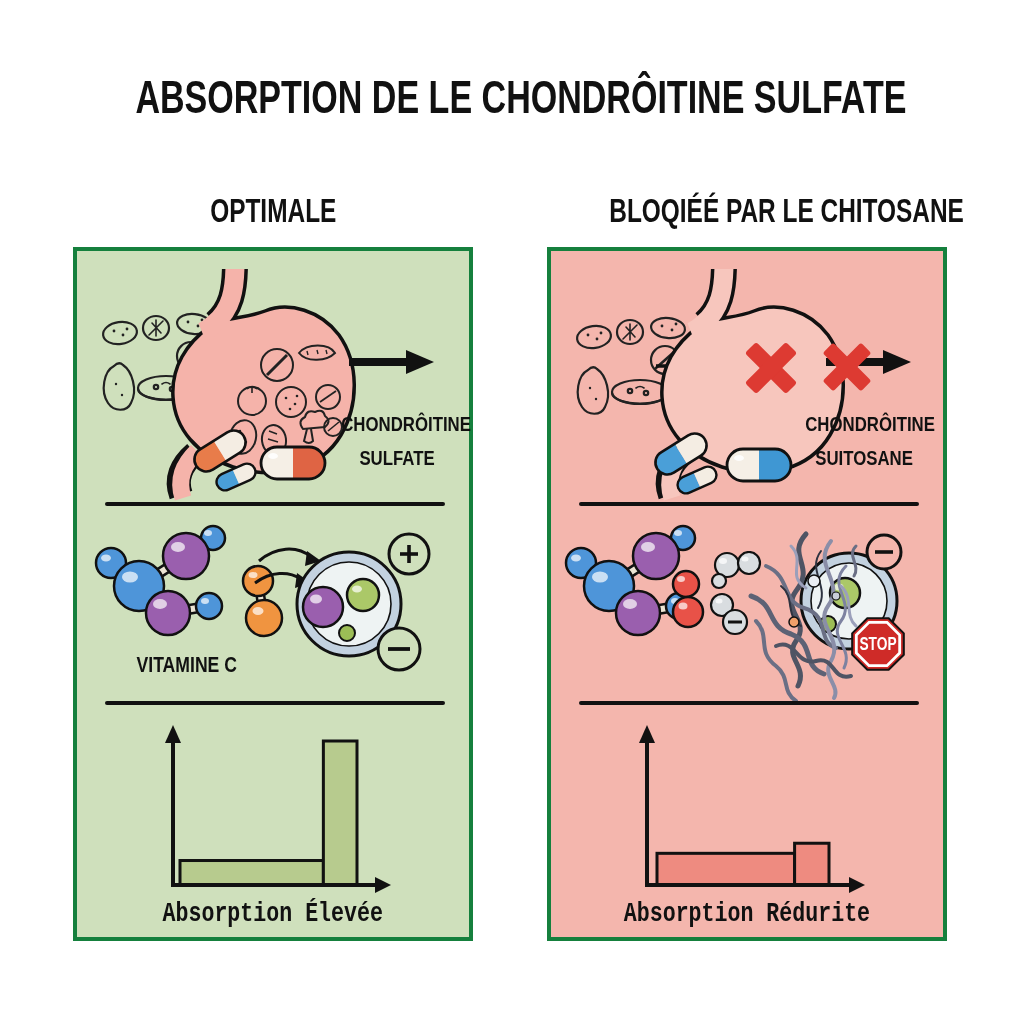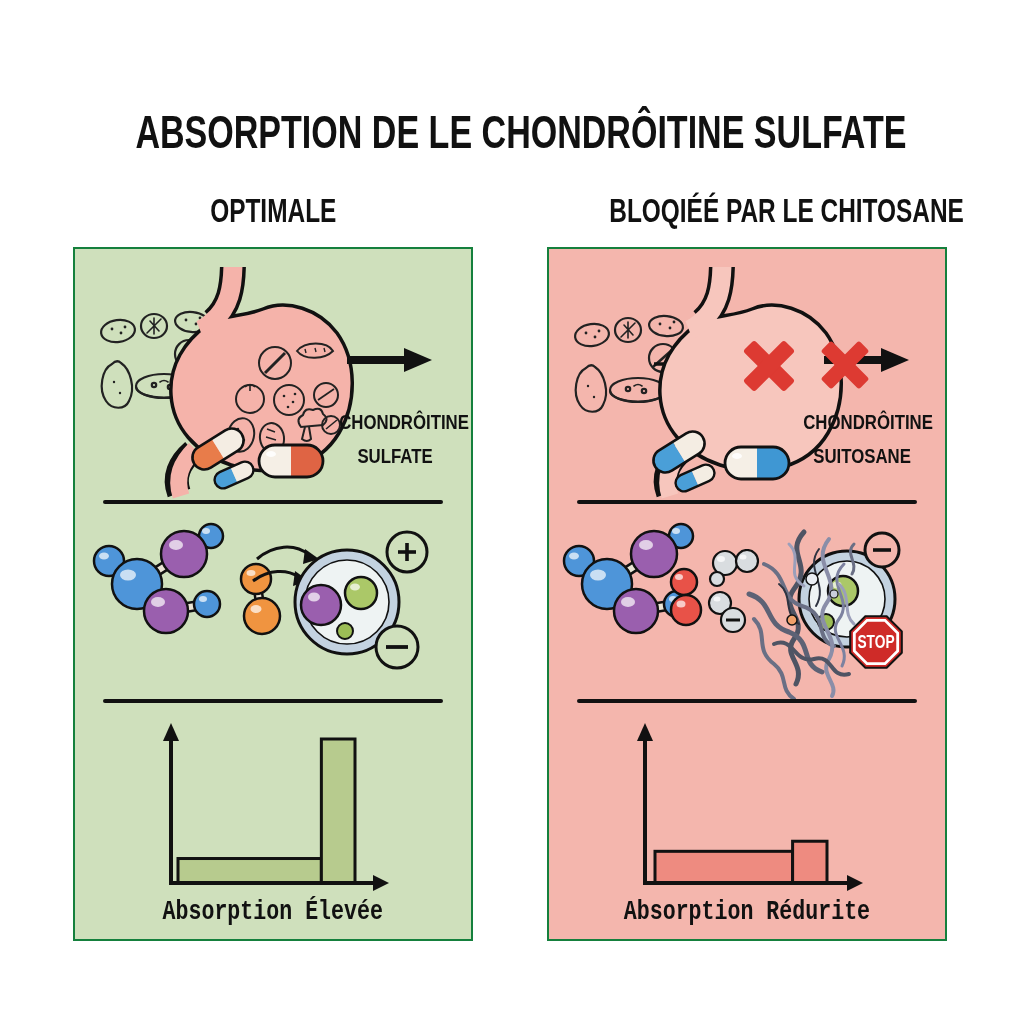--- a/index.html
+++ b/index.html
@@ -1,24 +1,24 @@
 <!DOCTYPE html>
 <html><head>
 <meta charset="utf-8">
 <style>
   html,body{margin:0;padding:0;background:#fff;}
   body{width:1024px;height:1024px;font-family:"Liberation Sans",sans-serif;color:#111;}
   .canvas{position:relative;width:1024px;height:1024px;background:#fff;overflow:hidden;}
   .cond{display:inline-block;transform:scaleX(.74);transform-origin:center;white-space:nowrap;}
   .cond2{display:inline-block;transform:scaleX(.80);transform-origin:center;white-space:nowrap;}
   .title{position:absolute;top:70px;left:0;width:1024px;text-align:center;
-         font-size:46px;font-weight:bold;letter-spacing:0;margin-top:35px;}
+         font-size:46px;font-weight:bold;letter-spacing:0;}
   .hdr{position:absolute;top:192px;width:400px;text-align:center;font-size:33px;font-weight:bold;}
   .hdr-left{left:73px;} .hdr-right{left:547px;}
-  .panel{position:absolute;top:247px;width:400px;height:694px;border:2px solid #15803d;box-sizing:border-box;}
+  .panel{position:absolute;top:247px;width:400px;height:694px;border:4px solid #15803d;box-sizing:border-box;}
   .panel-left{left:73px;background:#cfe0bc;}
   .panel-right{left:547px;background:#f4b6ad;}
   .abs{position:absolute;}
   .divider{position:absolute;left:28px;width:340px;height:4px;background:#111;border-radius:2px;}
   .lbl{position:absolute;font-weight:bold;text-align:center;line-height:1.62;}
   .chond{top:156px;font-size:21px;}
   .mid-lbl{top:396px;font-size:22px;}
   .chart-lbl{top:642px;left:0;width:100%;font-size:27px;font-family:Liberation Mono, monospace;}
   svg{display:block;}
 </style>
@@ -228,20 +228,23 @@
         <circle cx="160" cy="25" r="20" fill="#cfe0bc" stroke="#111" stroke-width="3"></circle>
         <line x1="151" y1="25" x2="169" y2="25" stroke="#111" stroke-width="3.6"></line>
         <line x1="160" y1="16" x2="160" y2="34" stroke="#111" stroke-width="3.6"></line>
       </g>
       <g>
         <circle cx="150" cy="120" r="21" fill="#cfe0bc" stroke="#111" stroke-width="3"></circle>
         <line x1="139" y1="120" x2="161" y2="120" stroke="#111" stroke-width="3.8"></line>
       </g>
     </svg>
 
+    <div class="lbl mid-lbl abs" style="left:25px;width:170px">
+      <span class="cond2">VITAMINE C</span>
+    </div>
 
     <div class="divider" style="top:450px"></div>
 
     <svg class="abs" style="left:78px;top:474px" width="260" height="180" viewBox="0 0 260 180">
       <g>
           <rect x="25" y="135.52" width="143.37" height="24.48" fill="#b7cb8e" stroke="#111" stroke-width="3"></rect>
           <rect x="168.37" y="16" width="33.63" height="144" fill="#b7cb8e" stroke="#111" stroke-width="3"></rect>
         </g>
       <line x1="18" y1="162" x2="18" y2="14" stroke="#111" stroke-width="4"></line>
       <polygon points="18,0 10,18 26,18" fill="#111"></polygon>

